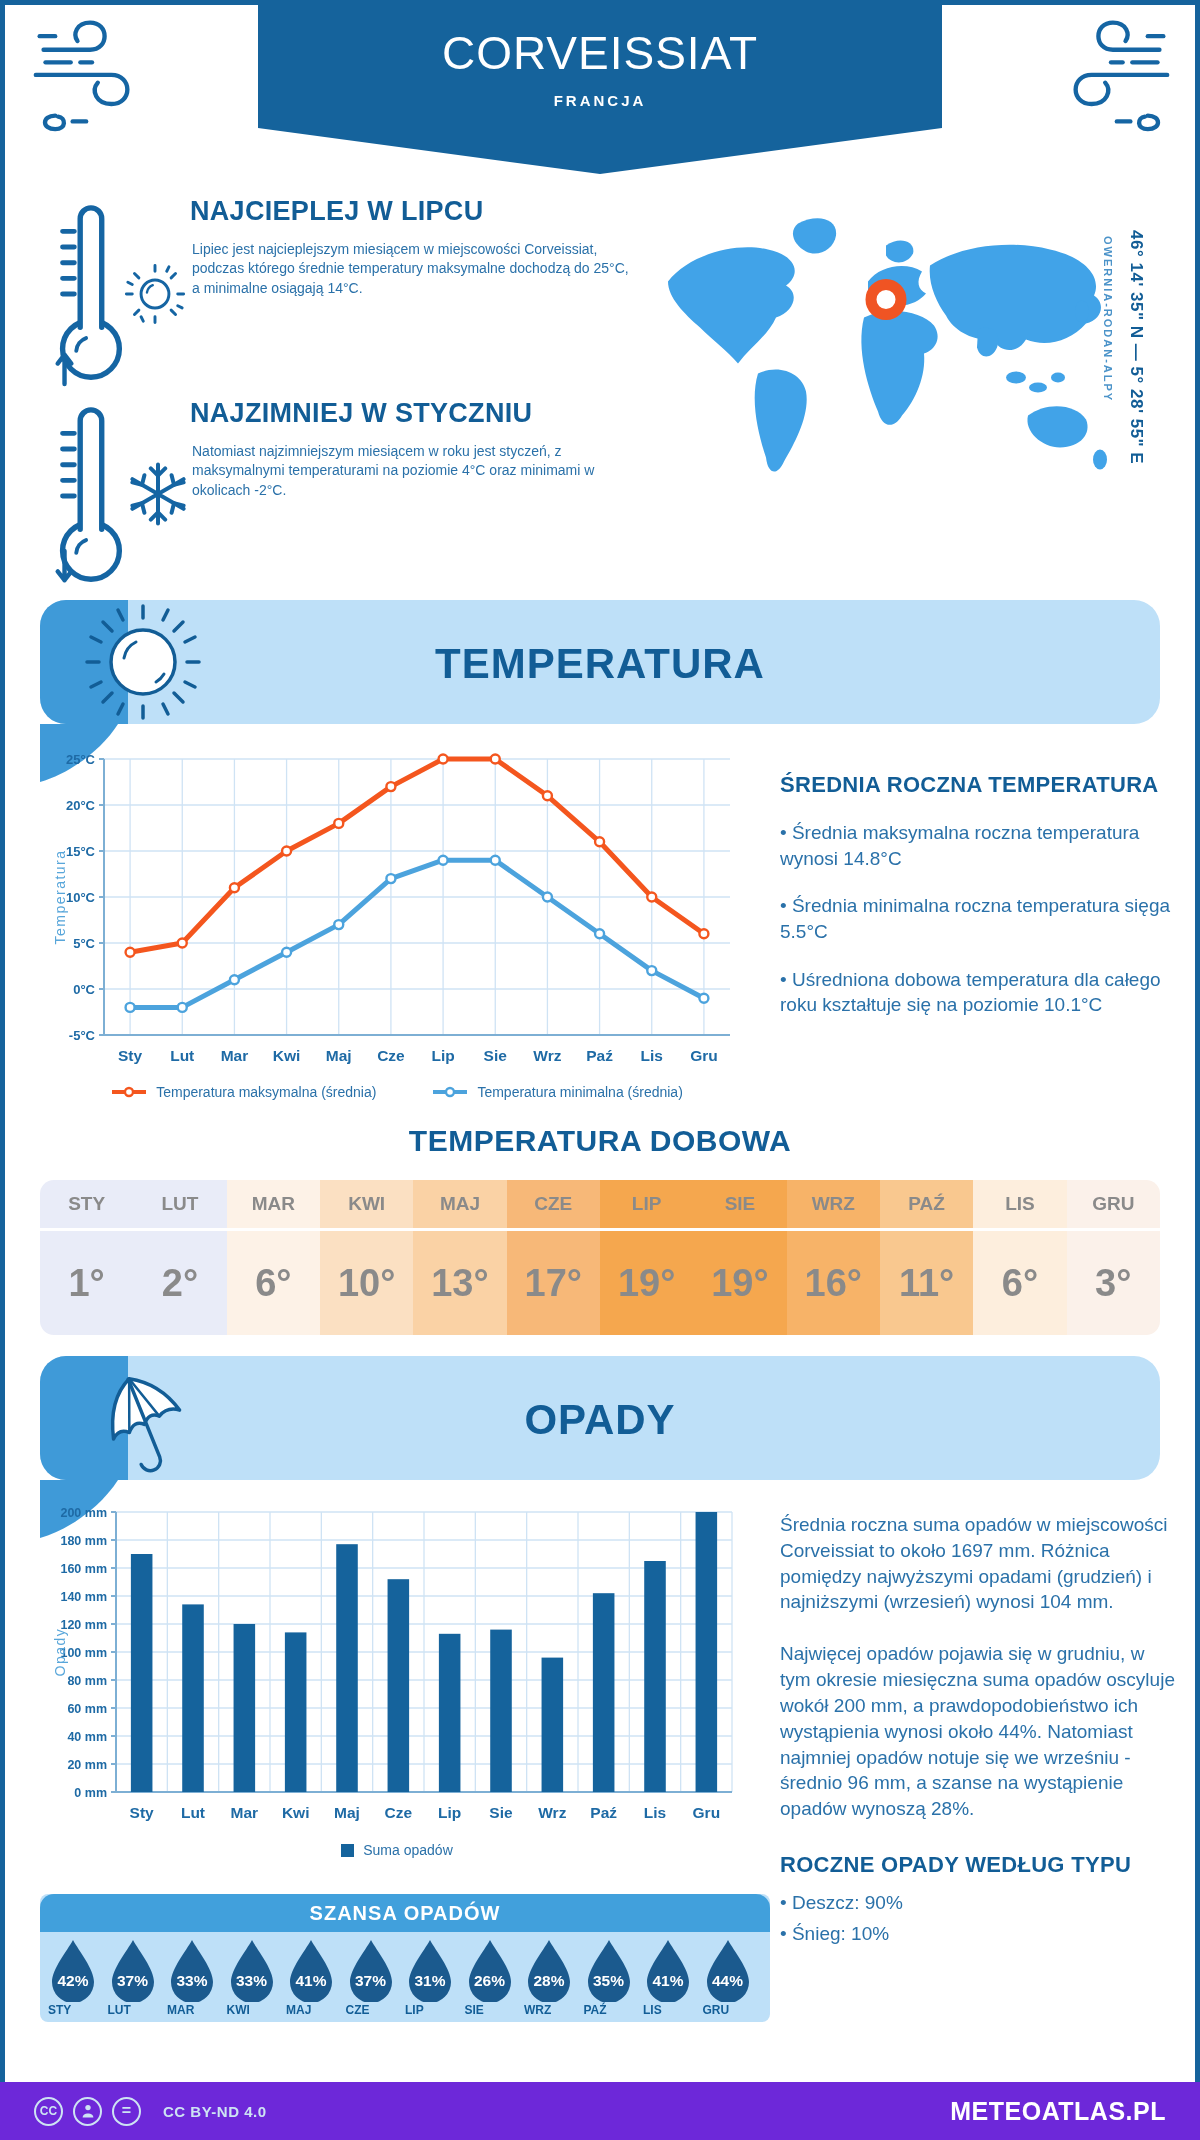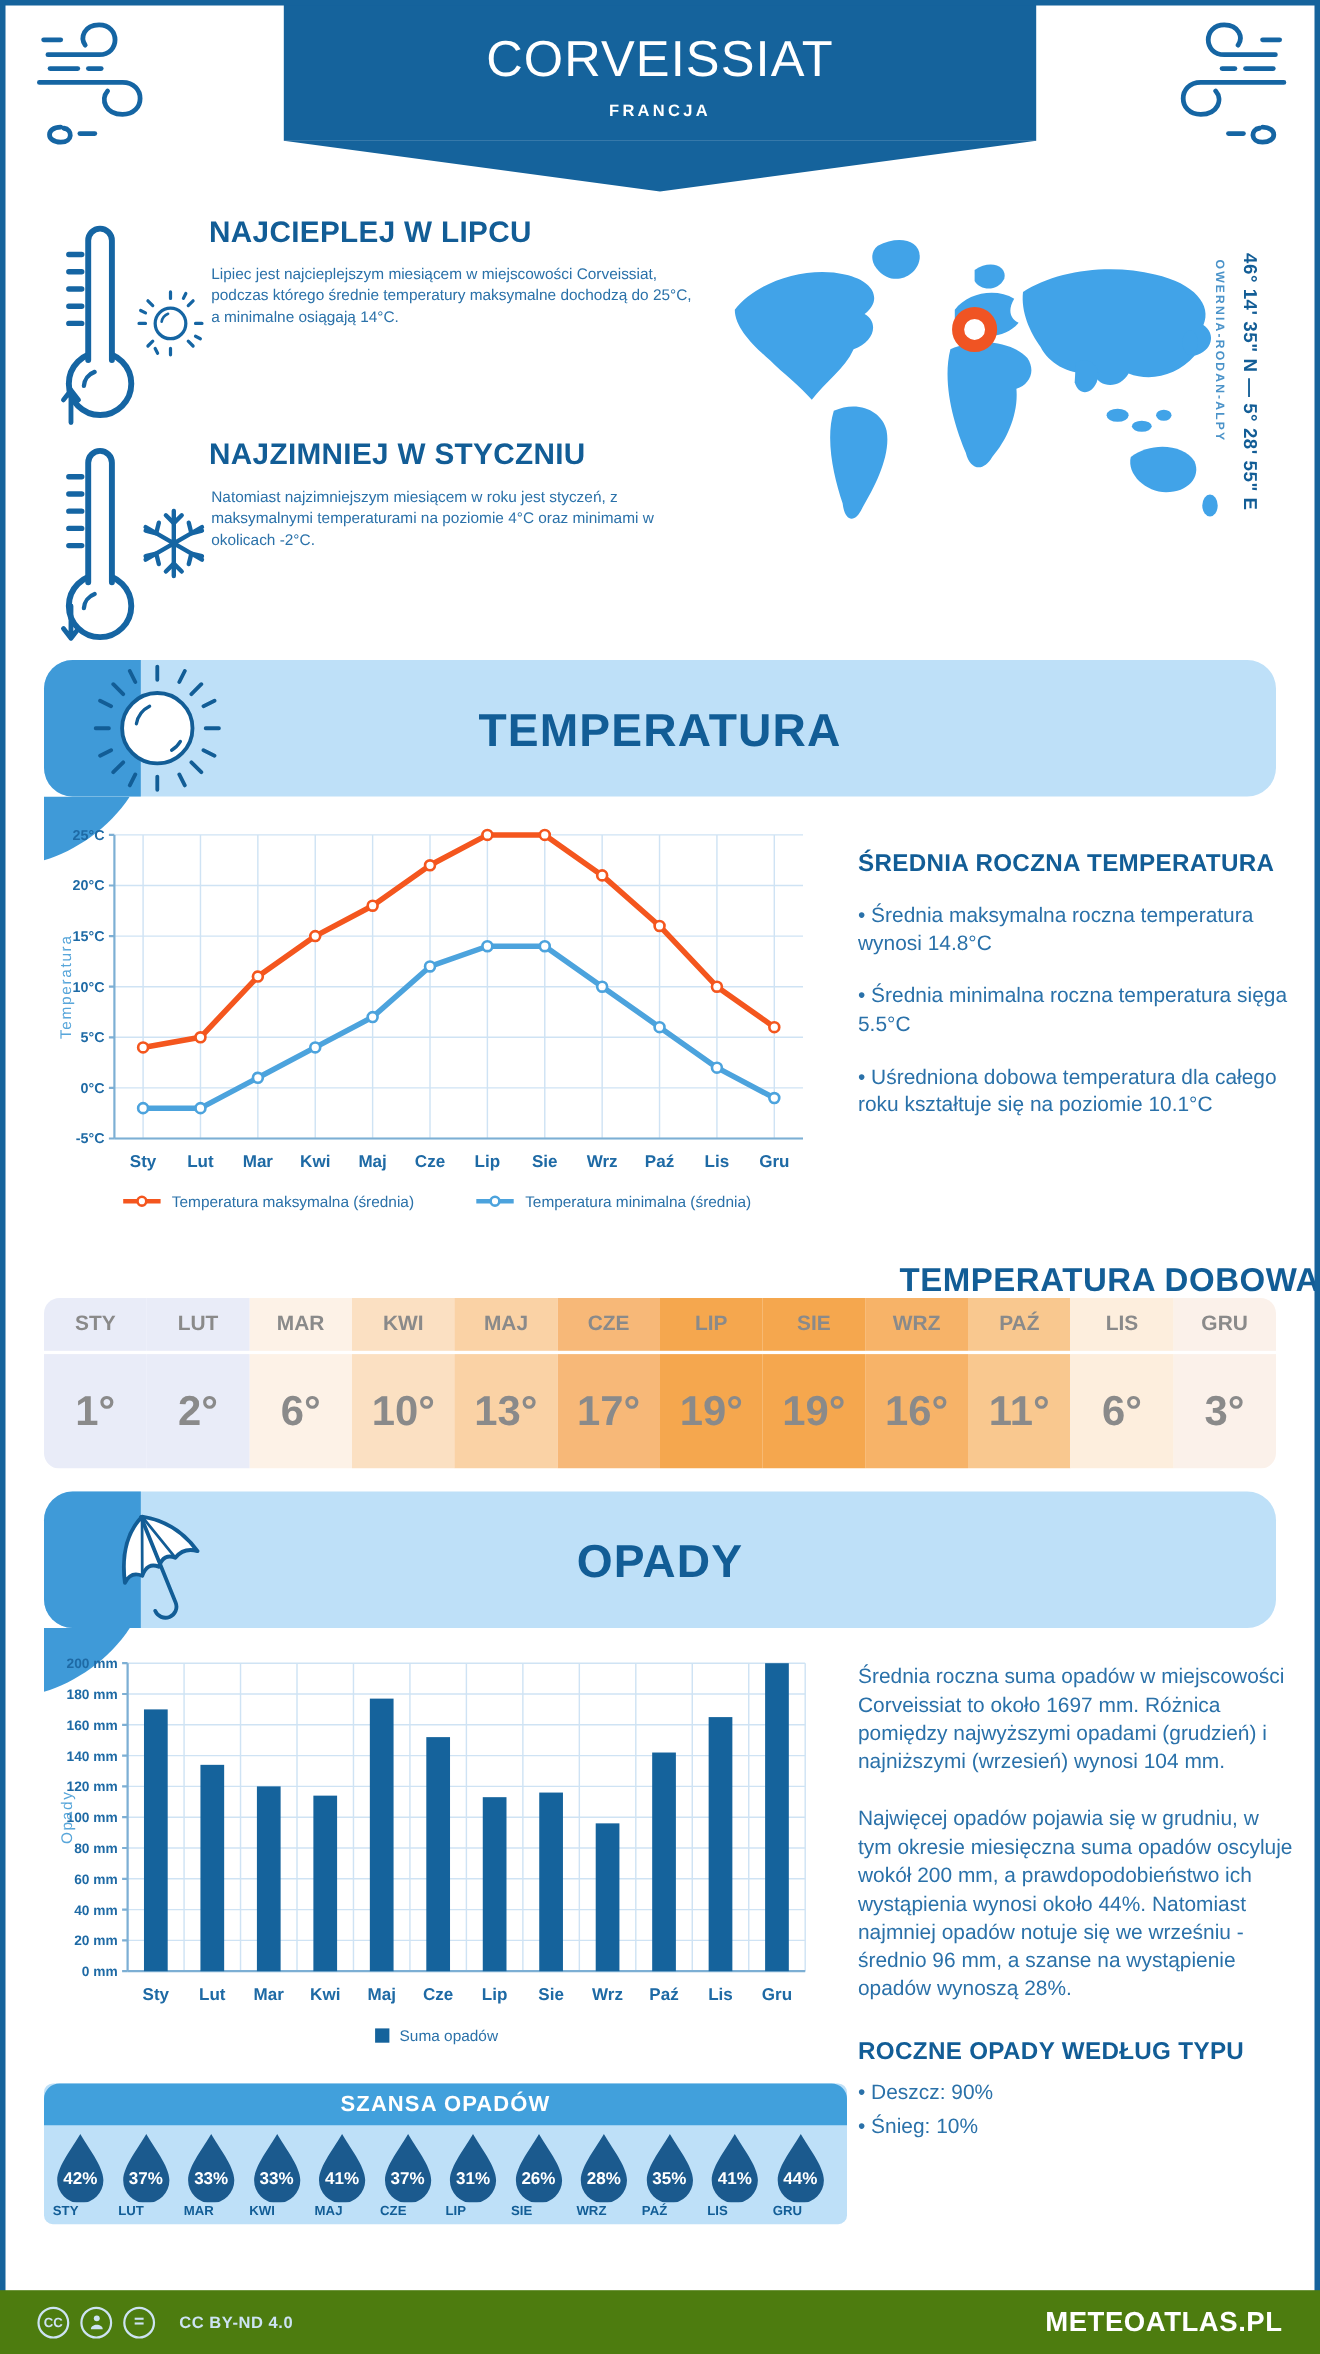--- a/index.html
+++ b/index.html
@@ -59,37 +59,37 @@
   .aside { position:absolute; left:780px; width:400px; color:#2a71a9; }
   .aside-1 { top:772px; } .aside-2 { top:1512px; }
   .aside h4 { font-size:22px; font-weight:bold; color:#125d96; letter-spacing:0.3px; }
   .aside p.bullet { margin-top:22px; font-size:19px; line-height:1.35; }
   .aside p.para { font-size:19px; line-height:1.36; }
   .aside p.para + p.para { margin-top:26px; }
   .aside h4.second { margin-top:30px; }
   .aside p.tight { margin-top:12px; font-size:19px; line-height:1.4; }
 
   
-  .daily-title { position:absolute; left:0; right:0; top:1124px; text-align:right; font-size:30px; font-weight:bold; color:#125d96; letter-spacing:0.5px;margin-top:24px; }
+  .daily-title { position:absolute; left:0; right:0; top:1124px; text-align:center; font-size:30px; font-weight:bold; color:#125d96; letter-spacing:0.5px; }
   .daily-table { position:absolute; left:40px; top:1180px; width:1120px; display:flex; border-radius:14px; overflow:hidden; }
   .daily-col { flex:1; display:flex; flex-direction:column; }
   .daily-head { height:48px; display:flex; align-items:center; justify-content:center; font-size:19px; font-weight:bold; color:#8a8a8a; }
   .daily-val { height:104px; margin-top:3px; display:flex; align-items:center; justify-content:center; font-size:38px; font-weight:bold; color:#8a8a8a; }
 
   
   .chance { position:absolute; left:40px; top:1894px; width:730px; height:128px; background:#bee0f8; border-radius:8px; }
   .chance-head { height:38px; background:#41a0dc; border-radius:14px 14px 0 0; color:#fff; font-size:20px; font-weight:bold; letter-spacing:1px; display:flex; align-items:center; justify-content:center; }
   .chance-row { display:flex; padding:6px 8px 0 8px; }
   .chance-slot { flex:1; display:flex; flex-direction:column; }
   .drop-wrap { position:relative; width:50px; height:64px; }
   .drop-pct { position:absolute; left:0; right:0; top:34px; text-align:center; color:#fff; font-size:15.5px; font-weight:bold; }
   .drop-month { margin-top:1px; font-size:12px; font-weight:bold; color:#125d96; }
 
   
-  footer { position:absolute; left:0; top:2082px; width:1200px; height:58px; background:#4d7c0f; display:flex; align-items:center; justify-content:space-between; padding:0 34px; z-index:50; }
+  footer { position:absolute; left:0; top:2082px; width:1200px; height:58px; background:#6d28d9; display:flex; align-items:center; justify-content:space-between; padding:0 34px; z-index:50; }
   .foot-left { display:flex; align-items:center; gap:10px; }
   .cc-circle { width:29px; height:29px; border:2.5px solid #cde3f3; border-radius:50%; color:#cde3f3; display:flex; align-items:center; justify-content:center; font-weight:bold; font-size:12px; }
   .cc-license { margin-left:12px; color:#cde3f3; font-size:15px; font-weight:bold; letter-spacing:0.5px; }
   .brand { color:#fff; font-size:25px; font-weight:bold; letter-spacing:0.5px; }
 </style>
 </head>
 <body>
 
 <div class="page">
   <div class="edge top"></div>

